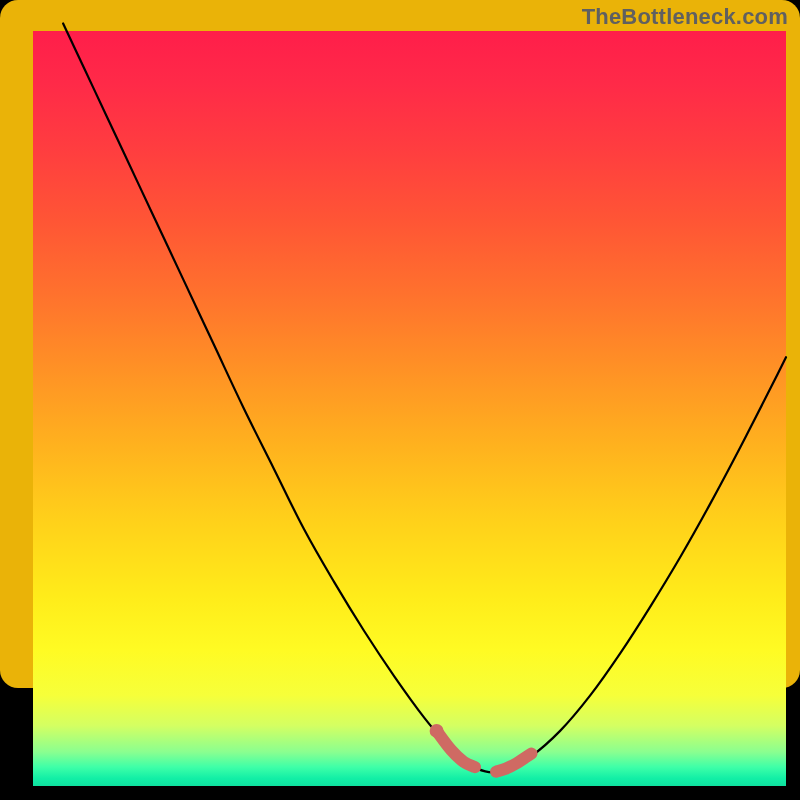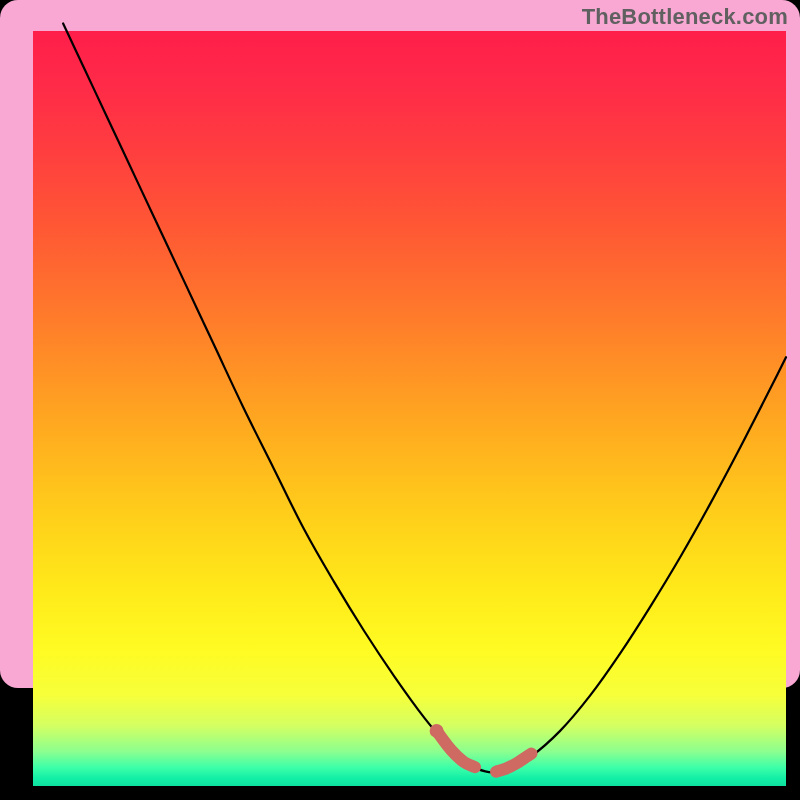--- a/index.html
+++ b/index.html
@@ -7,21 +7,21 @@
     padding: 0;
     width: 800px;
     height: 800px;
     background: #000;
     overflow: hidden;
   }
   .stage {
     position: relative;
     width: 800px;
     height: 688px;
-    background: #f9a8d4;
+    background: #eab308;
     border-radius: 18px;
   }
   .attribution {
     position: absolute;
     top: 4px;
     right: 12px;
     color: #606060;
     font-family: Arial, Helvetica, sans-serif;
     font-size: 22px;
     font-weight: bold;

